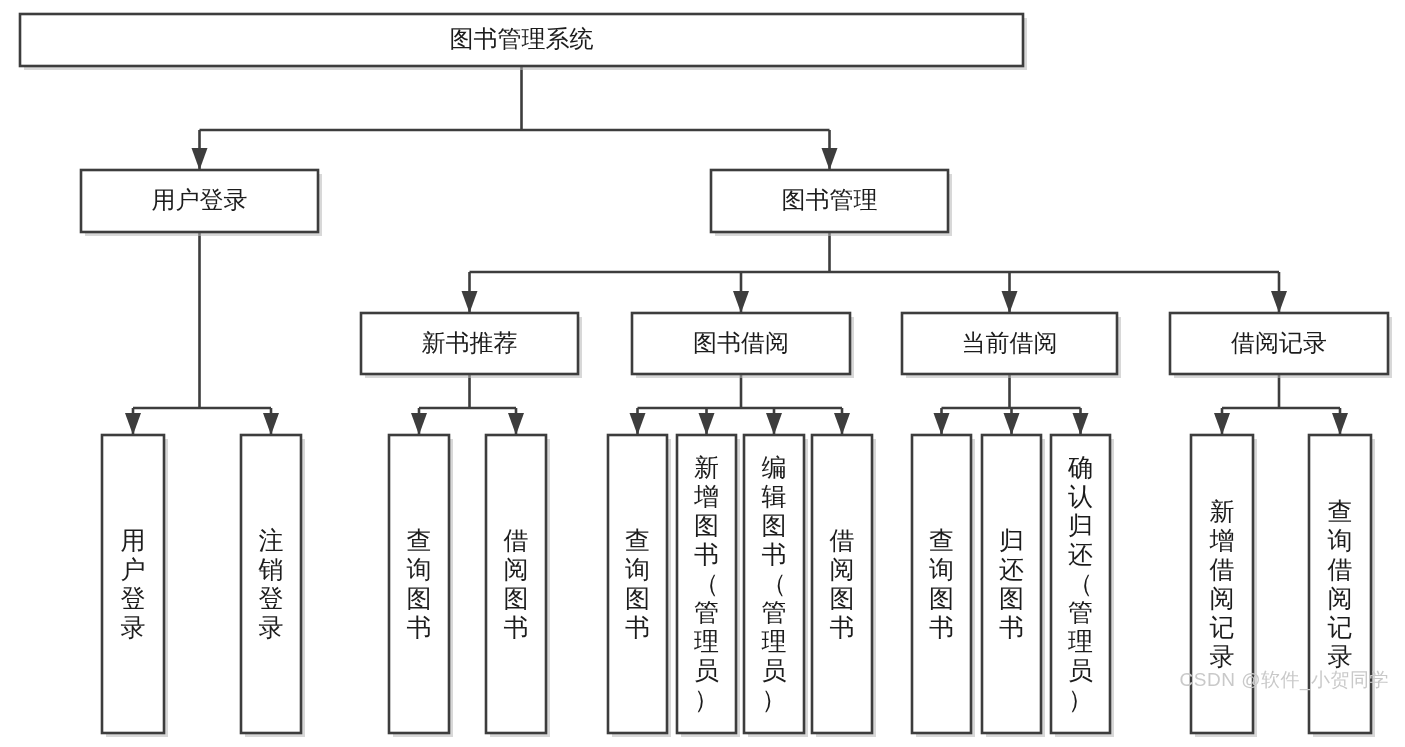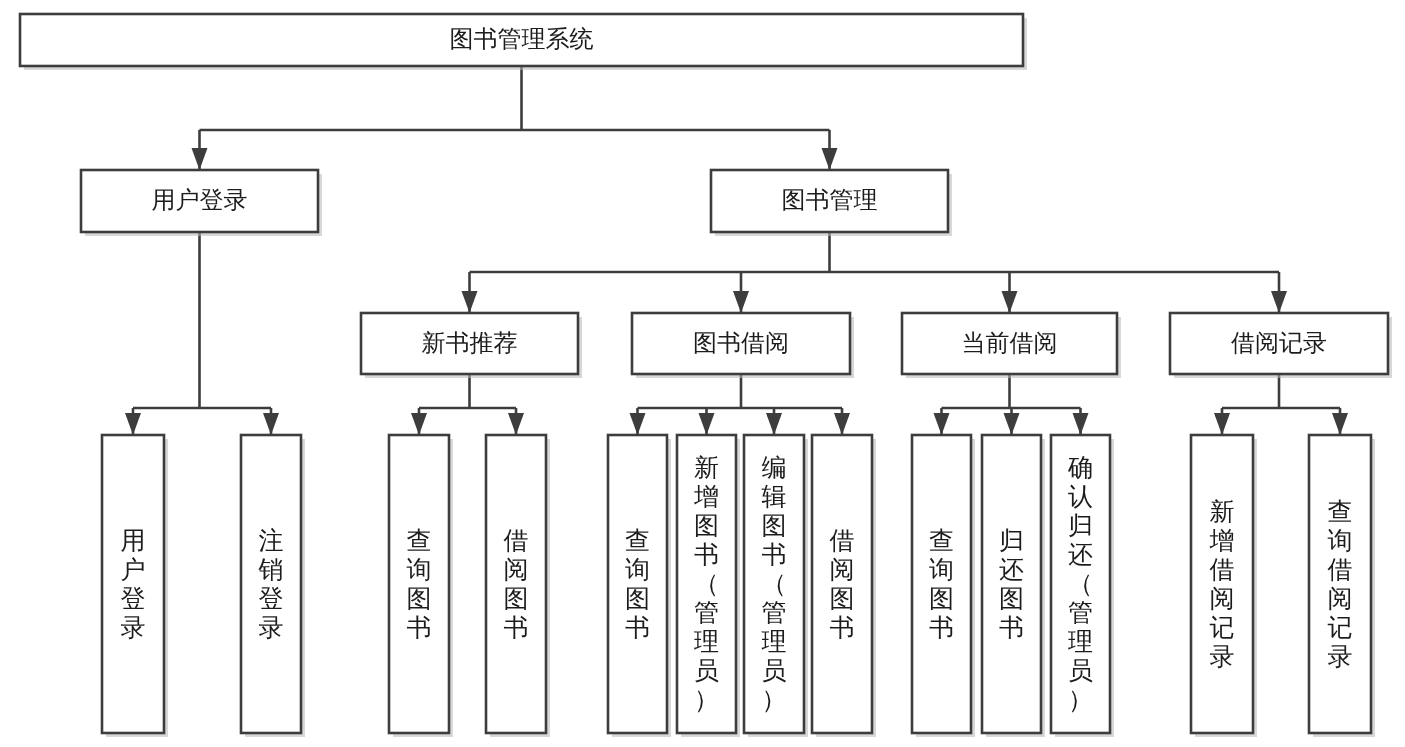--- a/index.html
+++ b/index.html
@@ -185,13 +185,14 @@
         <rect x="1051" y="435" width="59" height="298" class="node-rect"></rect>
         <text class="node-label-v"><tspan x="1080.5" y="476.12">确</tspan><tspan x="1080.5" y="505.12">认</tspan><tspan x="1080.5" y="534.12">归</tspan><tspan x="1080.5" y="563.12">还</tspan><tspan x="1080.5" y="592.12">（</tspan><tspan x="1080.5" y="621.12">管</tspan><tspan x="1080.5" y="650.12">理</tspan><tspan x="1080.5" y="679.12">员</tspan><tspan x="1080.5" y="708.12">）</tspan></text>
         <rect x="1195" y="439" width="62" height="298" class="node-shadow"></rect>
         <rect x="1191" y="435" width="62" height="298" class="node-rect"></rect>
         <text class="node-label-v"><tspan x="1222" y="519.62">新</tspan><tspan x="1222" y="548.62">增</tspan><tspan x="1222" y="577.62">借</tspan><tspan x="1222" y="606.62">阅</tspan><tspan x="1222" y="635.62">记</tspan><tspan x="1222" y="664.62">录</tspan></text>
         <rect x="1313" y="439" width="62" height="298" class="node-shadow"></rect>
         <rect x="1309" y="435" width="62" height="298" class="node-rect"></rect>
         <text class="node-label-v"><tspan x="1340" y="519.62">查</tspan><tspan x="1340" y="548.62">询</tspan><tspan x="1340" y="577.62">借</tspan><tspan x="1340" y="606.62">阅</tspan><tspan x="1340" y="635.62">记</tspan><tspan x="1340" y="664.62">录</tspan></text>
       </g>
   </svg>
+  <div class="watermark">CSDN @软件_小贺同学</div>
 </div>
 
 </body></html>

